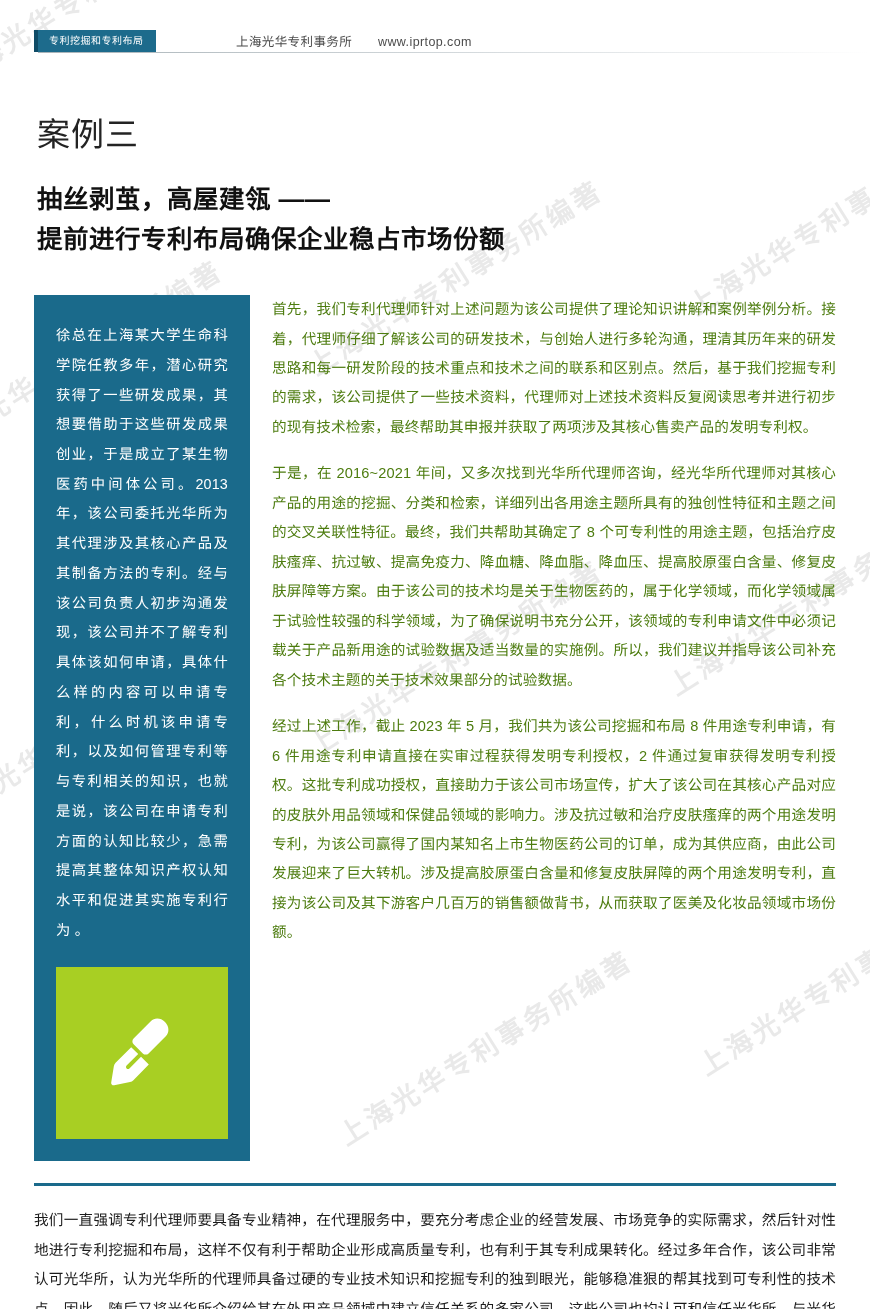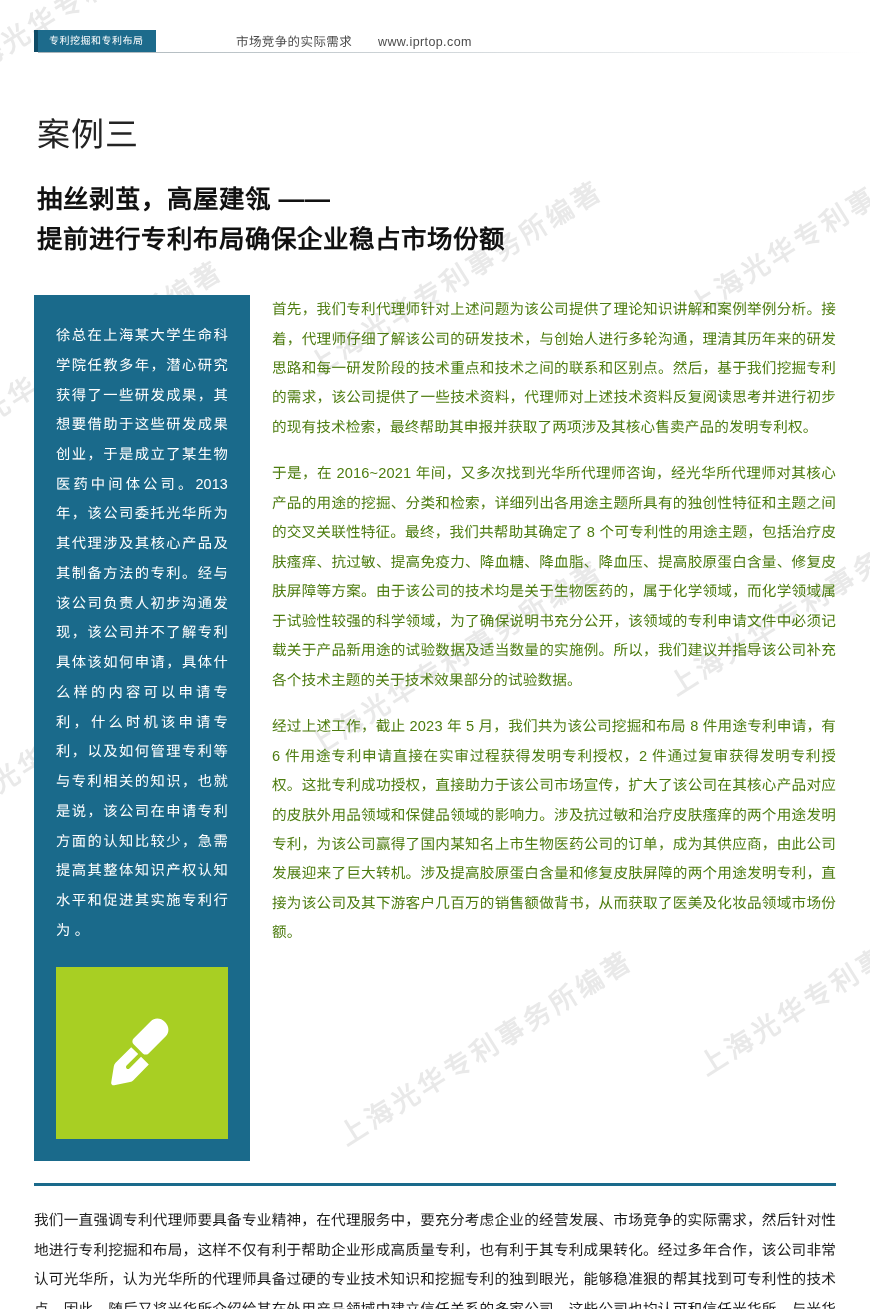--- a/index.html
+++ b/index.html
@@ -196,21 +196,21 @@
   <div class="wm" style="left:690px; top:1050px;">上海光华专利事务所编著</div>
 </div>
 
 <div class="page">
 
   <div class="header">
     <div class="header-left-bar"></div>
     <div class="header-tag">专利挖掘和专利布局</div>
     <div class="header-rule"></div>
     <div class="header-meta">
-      <span>市场竞争的实际需求</span>
+      <span>上海光华专利事务所</span>
       <span class="url">www.iprtop.com</span>
     </div>
   </div>
 
   <div class="case-label">案例三</div>
   <div class="headline">
     <span class="l2">抽丝剥茧，高屋建瓴 ——</span>
     <span class="l2">提前进行专利布局确保企业稳占市场份额</span>
   </div>
 

